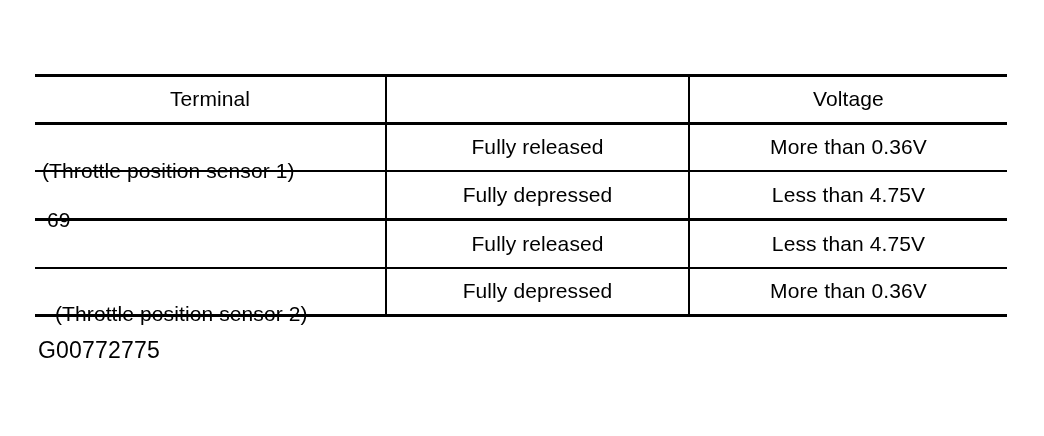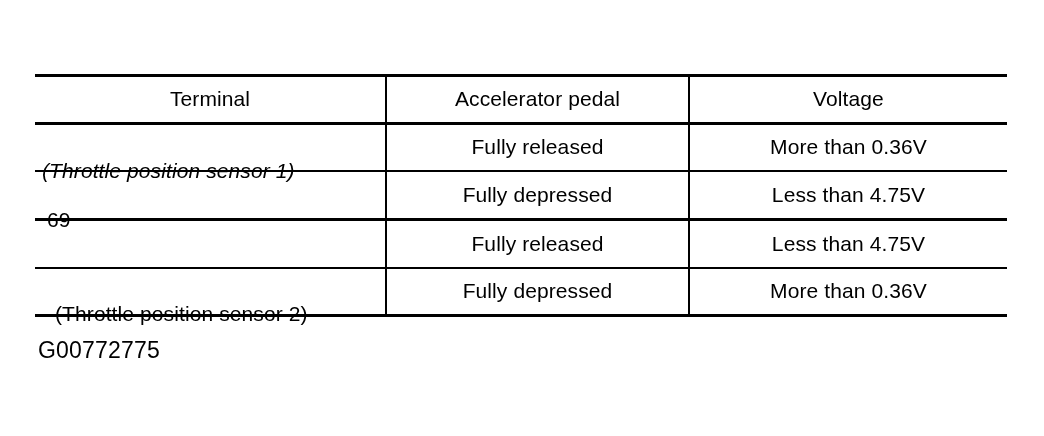--- a/index.html
+++ b/index.html
@@ -80,21 +80,21 @@
   .terminal-block {
     display: block;
   }
   .terminal-id {
     display: block;
   }
   .terminal-desc {
     display: block;
   }
   .indent-0 .terminal-id   { padding-left: 8px; }
-  .indent-0 .terminal-desc { padding-left: 7px; font-style: italic; }
+  .indent-0 .terminal-desc { padding-left: 7px; }
   .indent-1 .terminal-id   { padding-left: 12px; }
   .indent-1 .terminal-desc { padding-left: 20px; margin-top: 20px; }
 
   
   .caption {
     position: absolute;
     left: 38px;
     top: 337px;
     font-size: 23px;
     letter-spacing: 0.2px;
@@ -112,21 +112,20 @@
     <div class="hrule thick" style="top:48px;"></div>
     <div class="hrule thin" style="top:96px;"></div>
     <div class="hrule thick" style="top:144px;"></div>
     <div class="hrule thin" style="top:193px;"></div>
     <div class="hrule thick" style="top:240px;"></div>
 
     <div class="vrule" style="left:350px;"></div>
     <div class="vrule" style="left:653px;"></div>
 
     <div class="cell center col-terminal" style="top:3px; height:45px;">Terminal</div>
-    <div class="cell center col-pedal" style="top:3px; height:45px;">Accelerator pedal</div>
     <div class="cell center col-voltage" style="top:3px; height:45px;">Voltage</div>
 
     <div class="cell left col-terminal indent-0" style="top:51px; height:93px;">
       <span class="terminal-block">
         <span class="terminal-desc">(Throttle position sensor 1)</span>
       </span>
     </div>
 
     <div class="cell center col-pedal" style="top:51px; height:45px;">Fully released</div>
     <div class="cell center col-voltage" style="top:51px; height:45px;">More than 0.36V</div>

